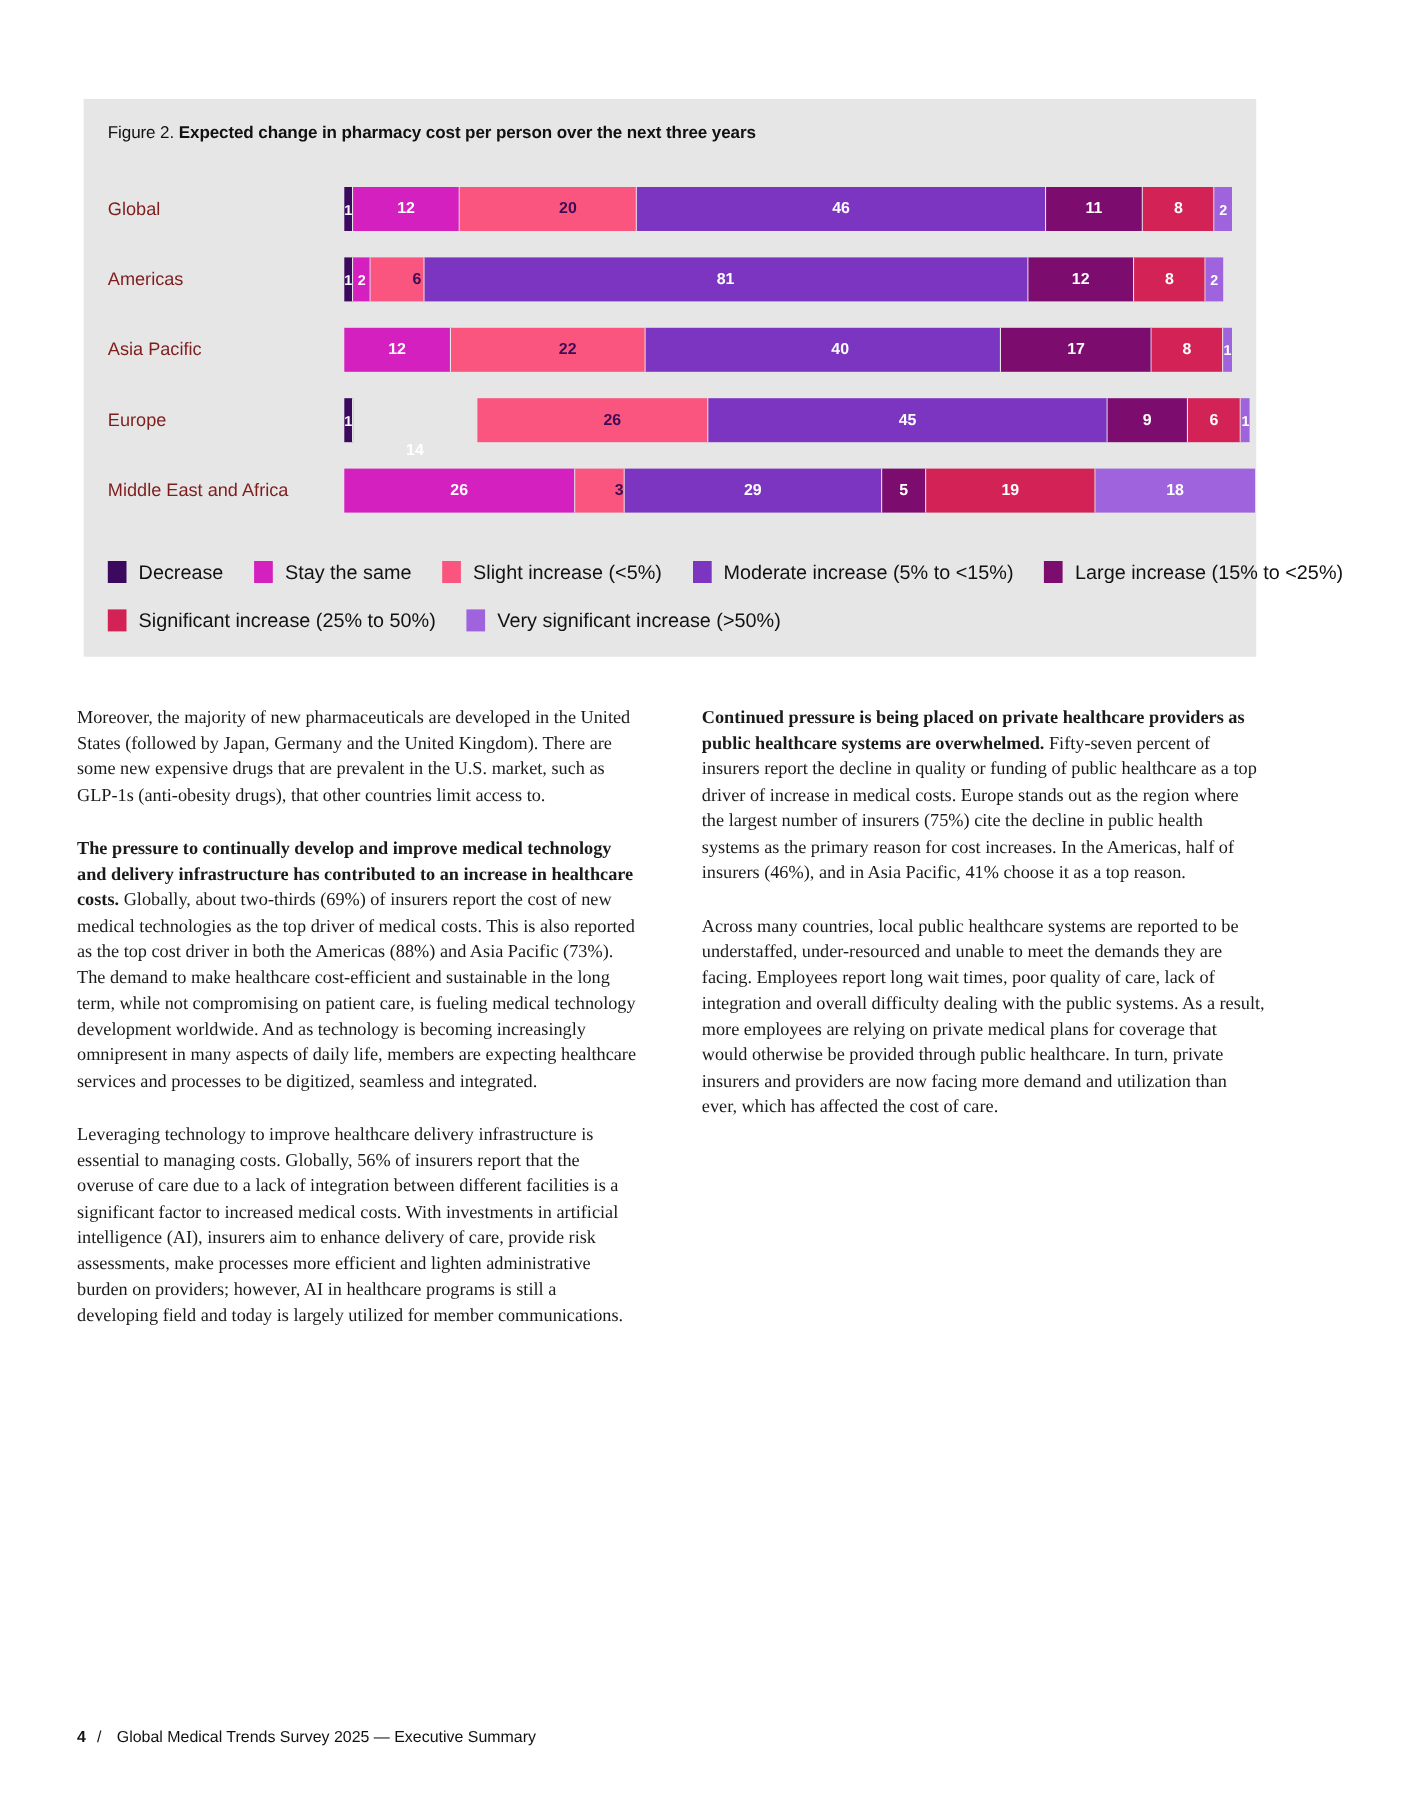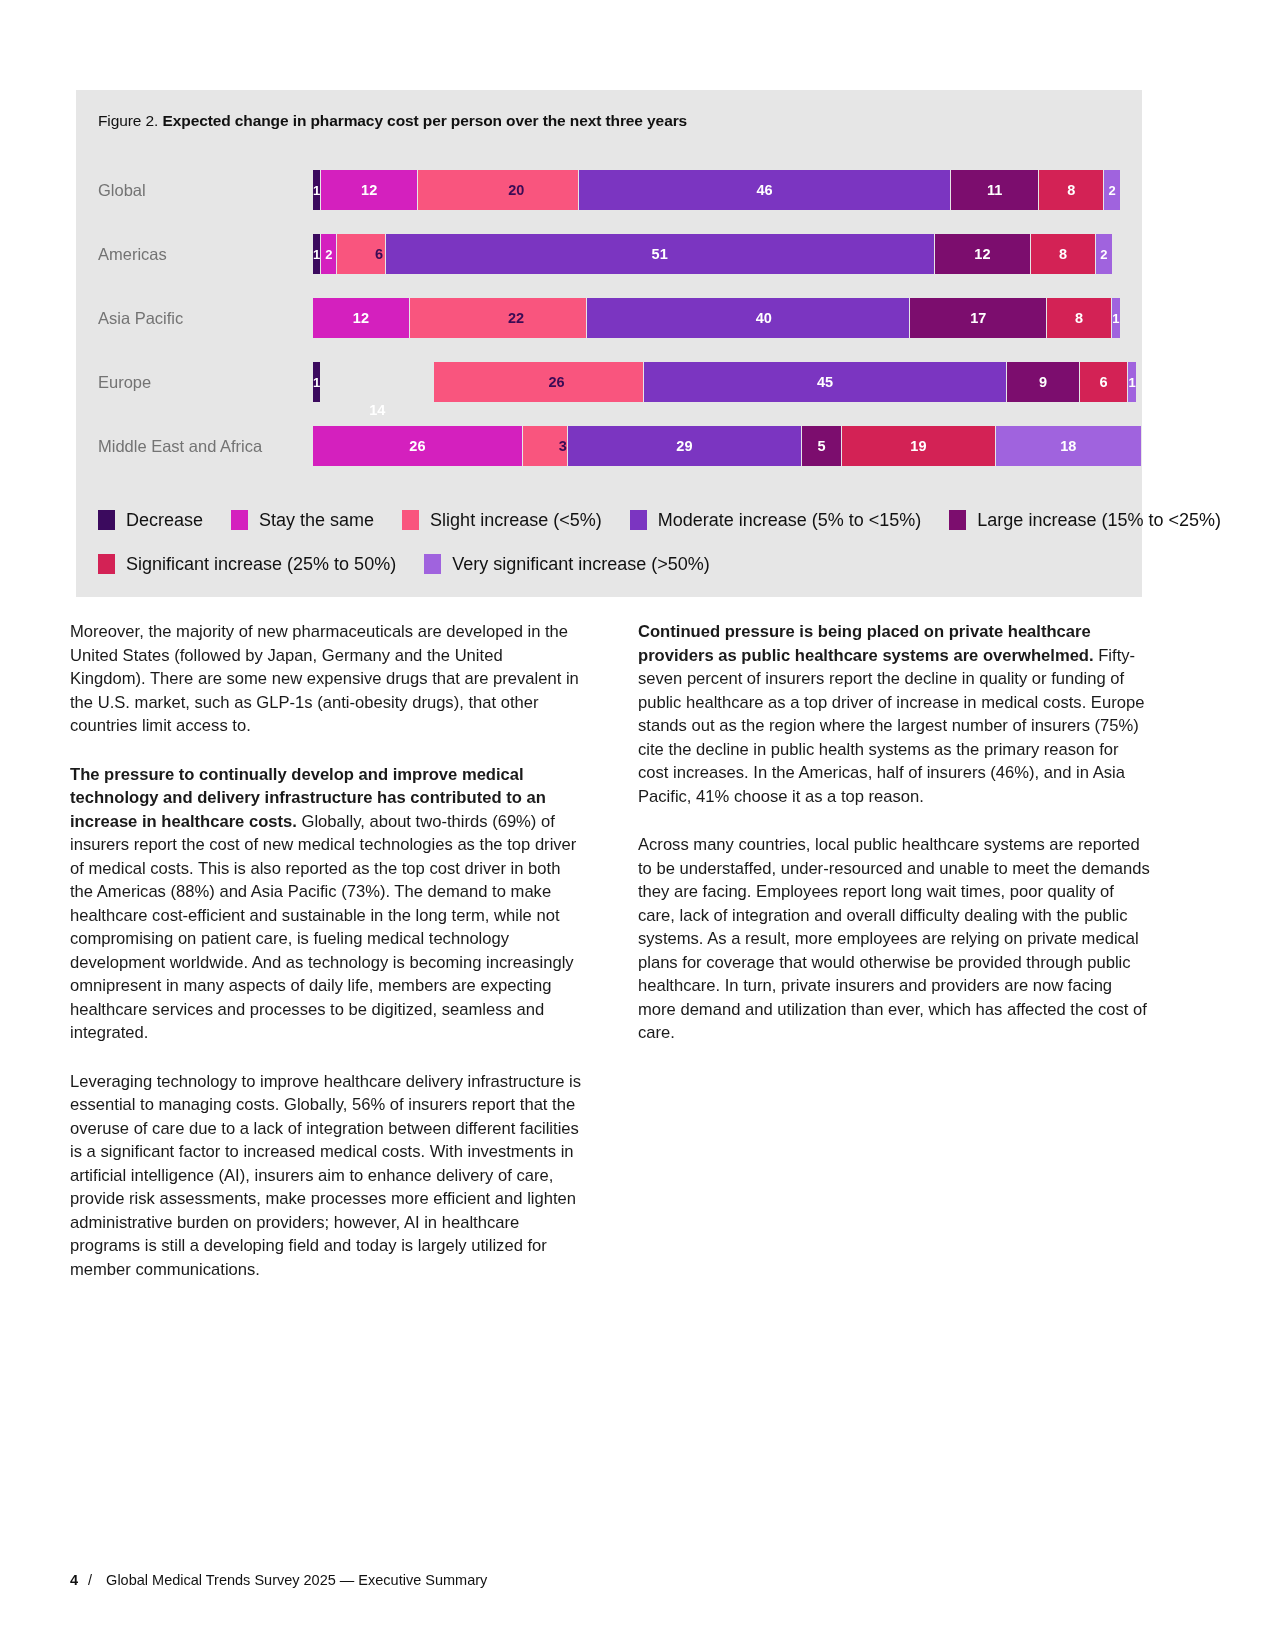--- a/index.html
+++ b/index.html
@@ -47,21 +47,21 @@
   }
   .row-label {
     position: absolute;
     left: 0;
     top: 0;
     width: 205px;
     height: 100%;
     display: flex;
     align-items: center;
     font-size: 16.5px;
-    color: #737373;
+    color: #7f1d1d;
     white-space: nowrap;
   }
   .bar {
     position: absolute;
     left: 215px;
     right: 0;
     top: 12px;
     height: 40px;
     display: flex;
     align-items: stretch;
@@ -107,24 +107,25 @@
   }
   .legend-text {
     font-size: 18px;
     color: #111111;
   }
 
   
   .columns {
     position: absolute;
     left: 70px;
-    top: 620px;
+    top: 640px;
     width: 1080px;
     display: flex;
     gap: 56px;
+    font-family: Liberation Serif, serif;
   }
   .col { width: 516px; }
   p.para {
     margin: 0 0 25px 0;
     font-size: 16.6px;
     line-height: 23.5px;
     color: #1a1a1a;
   }
   p.para:last-child { margin-bottom: 0; }
   .lead { font-weight: 700; }
@@ -187,21 +188,21 @@
           <div class="seg" style="background: rgb(59, 10, 94); flex: 0 0 1%;">
             <span style="font-size: 13px;">1</span>
           </div>
           <div class="seg" style="background: rgb(212, 32, 190); flex: 0 0 2%;">
             <span style="font-size: 13px;">2</span>
           </div>
           <div class="seg dark-label" style="background: rgb(249, 85, 126); flex: 0 0 6%;">
             <span>6</span>
           </div>
           <div class="seg" style="background: rgb(123, 53, 193); flex: 0 0 68%;">
-            <span>51</span>
+            <span>81</span>
           </div>
           <div class="seg" style="background: rgb(124, 13, 110); flex: 0 0 12%;">
             <span>12</span>
           </div>
           <div class="seg" style="background: rgb(211, 34, 85); flex: 0 0 8%;">
             <span>8</span>
           </div>
           <div class="seg" style="background: rgb(160, 99, 222); flex: 0 0 2%;">
             <span style="font-size: 13px;">2</span>
           </div>

